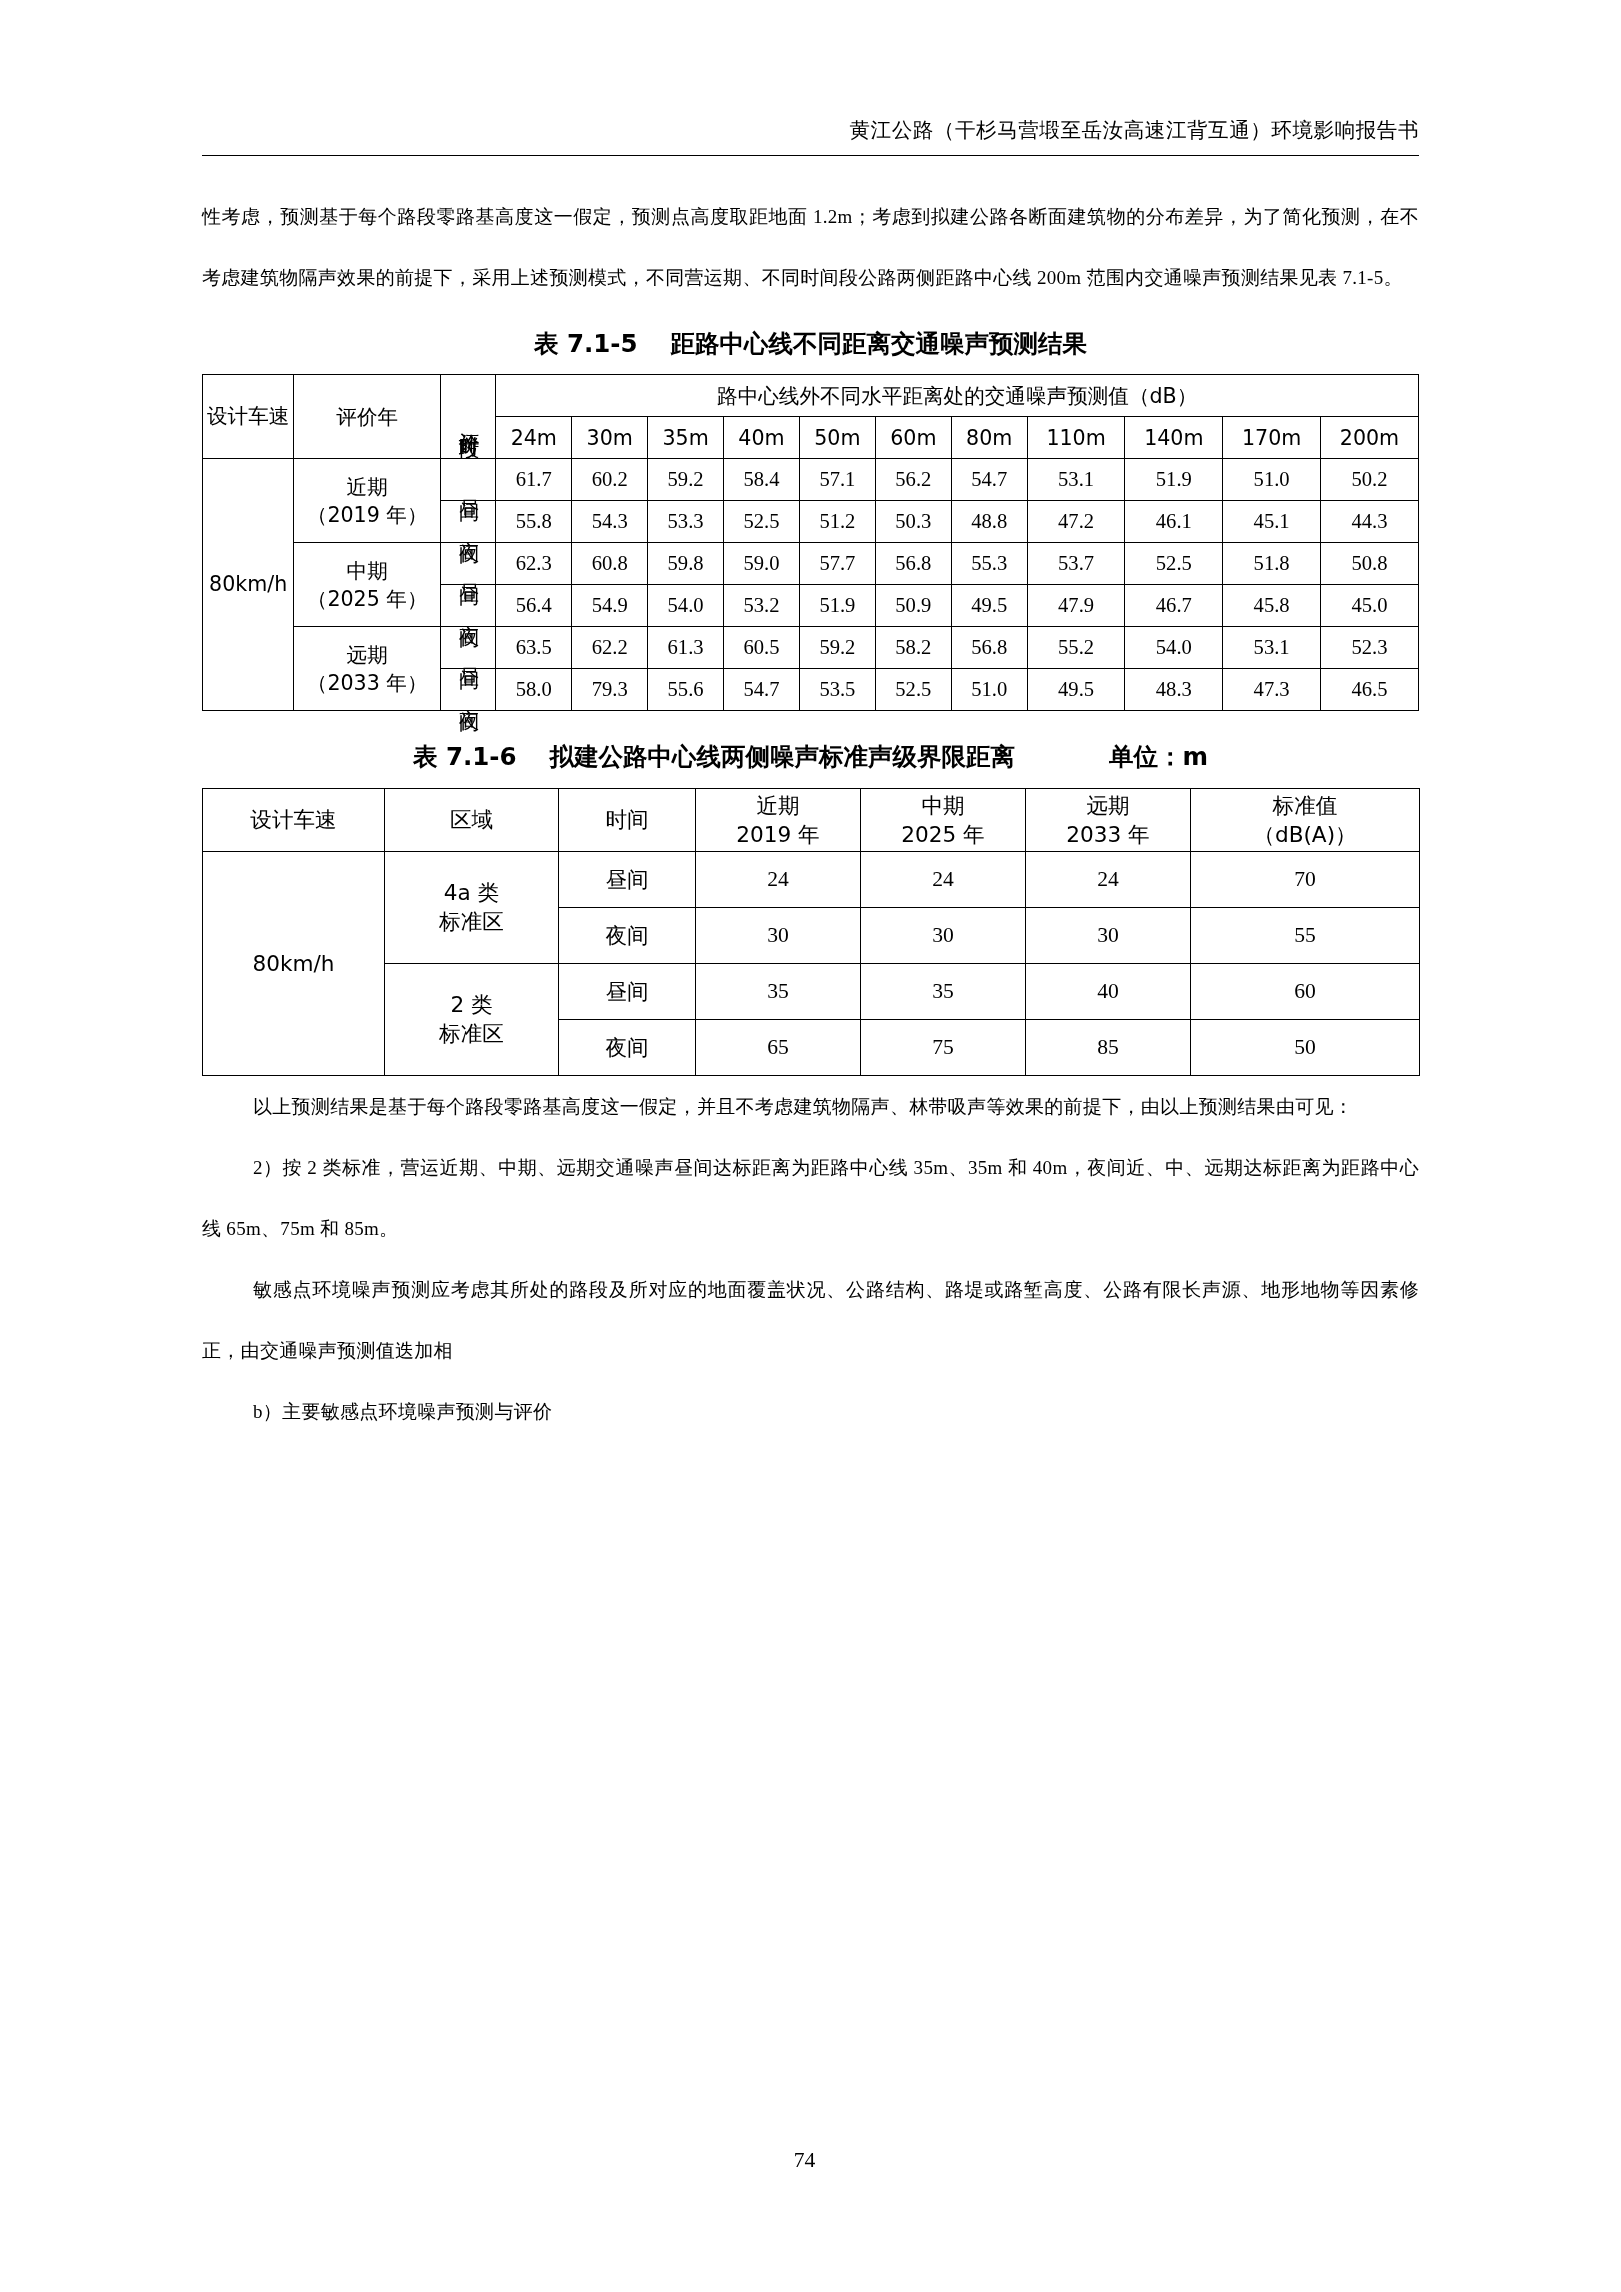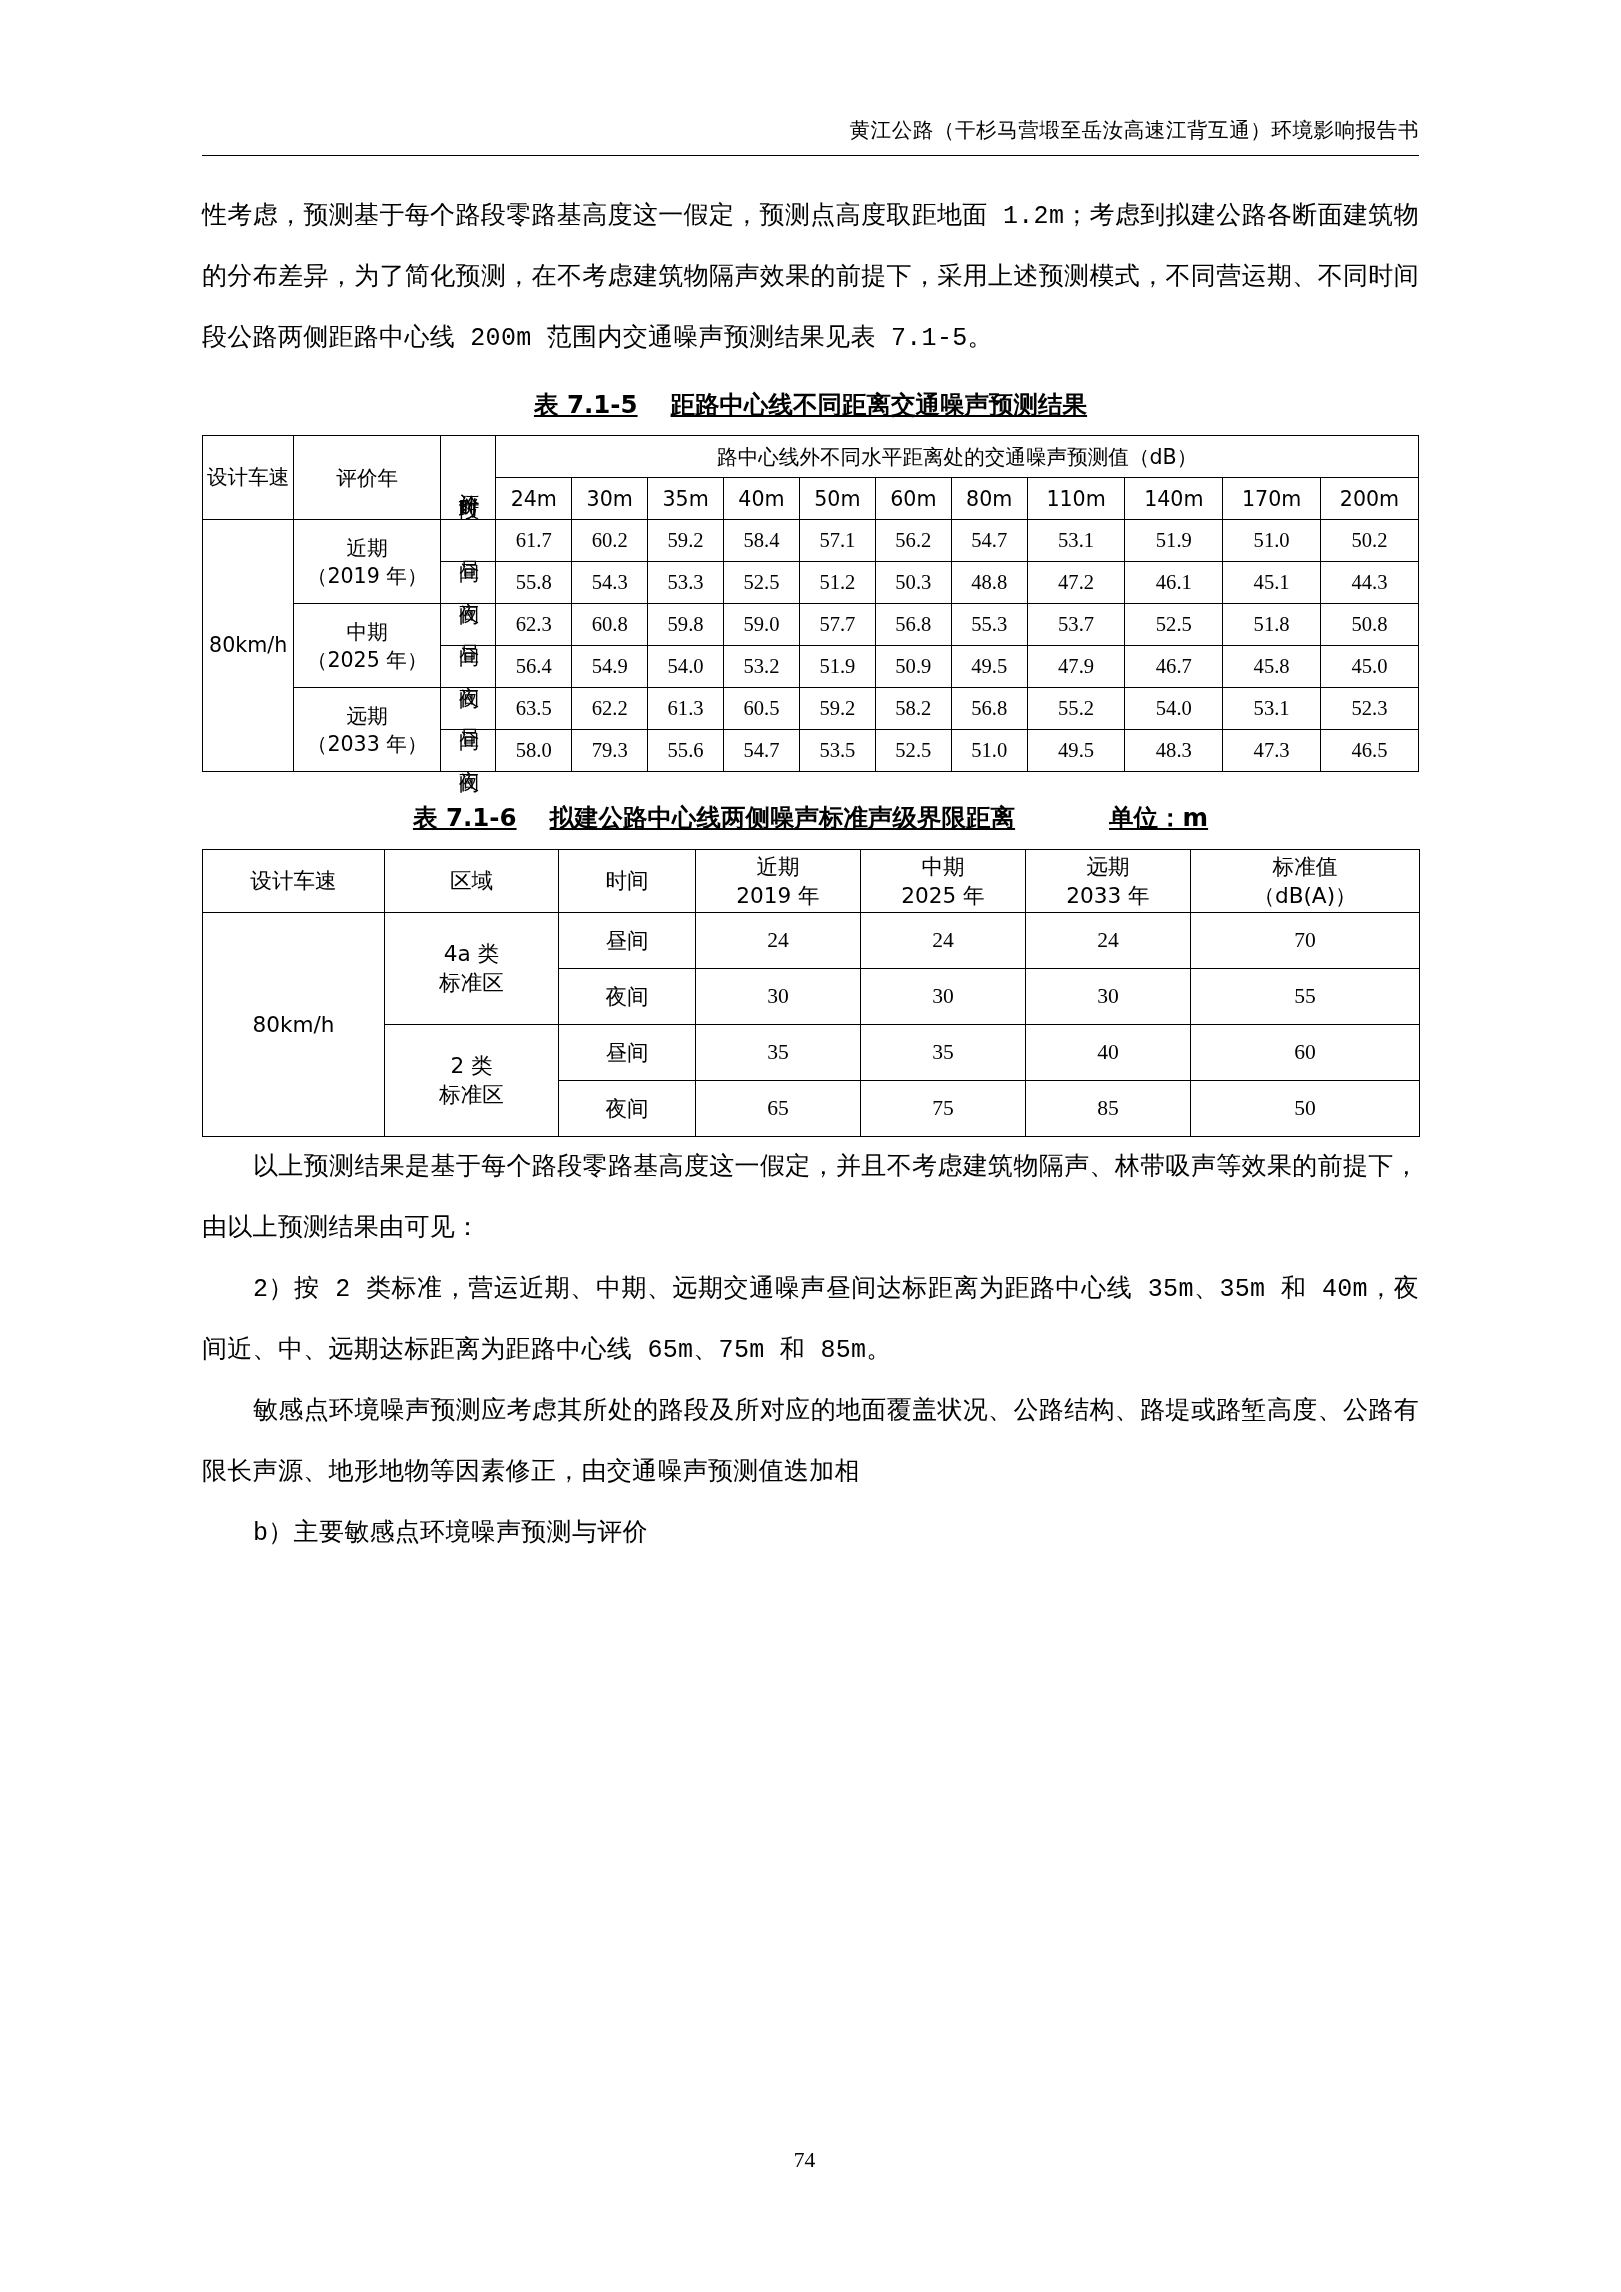--- a/index.html
+++ b/index.html
@@ -34,36 +34,35 @@
     border-bottom:1.5px solid #000;
   }
   .content {
     position:absolute;
     top:186px;
     left:202px;
     width:1217px;
   }
   p.body-text {
     margin:0 0 0 0;
-    font-size:25px;
+    font-size:19px;
     line-height:61px;
     text-align:justify;
     text-justify:inter-ideograph;
-    font-family:Liberation Mono, monospace;
+    font-family:Liberation Serif, serif;
     letter-spacing:0.3px;
   }
   p.indent { text-indent:51px; }
   .tbl-title {
     text-align:center;
     font-size:24.5px;
     font-family:"DejaVu Sans", sans-serif;
     font-weight:bold;
     margin:13.7px 0 9.8px 0;
     line-height:43px;
-    text-decoration:underline;
   }
   .tbl-title .gap { display:inline-block; width:33px; }
   .tbl-title .unit { font-weight:bold; }
   table.data {
     border-collapse:collapse;
     width:1217px;
     table-layout:fixed;
     font-family:"DejaVu Sans", sans-serif;
   }
   table.data td, table.data th {

